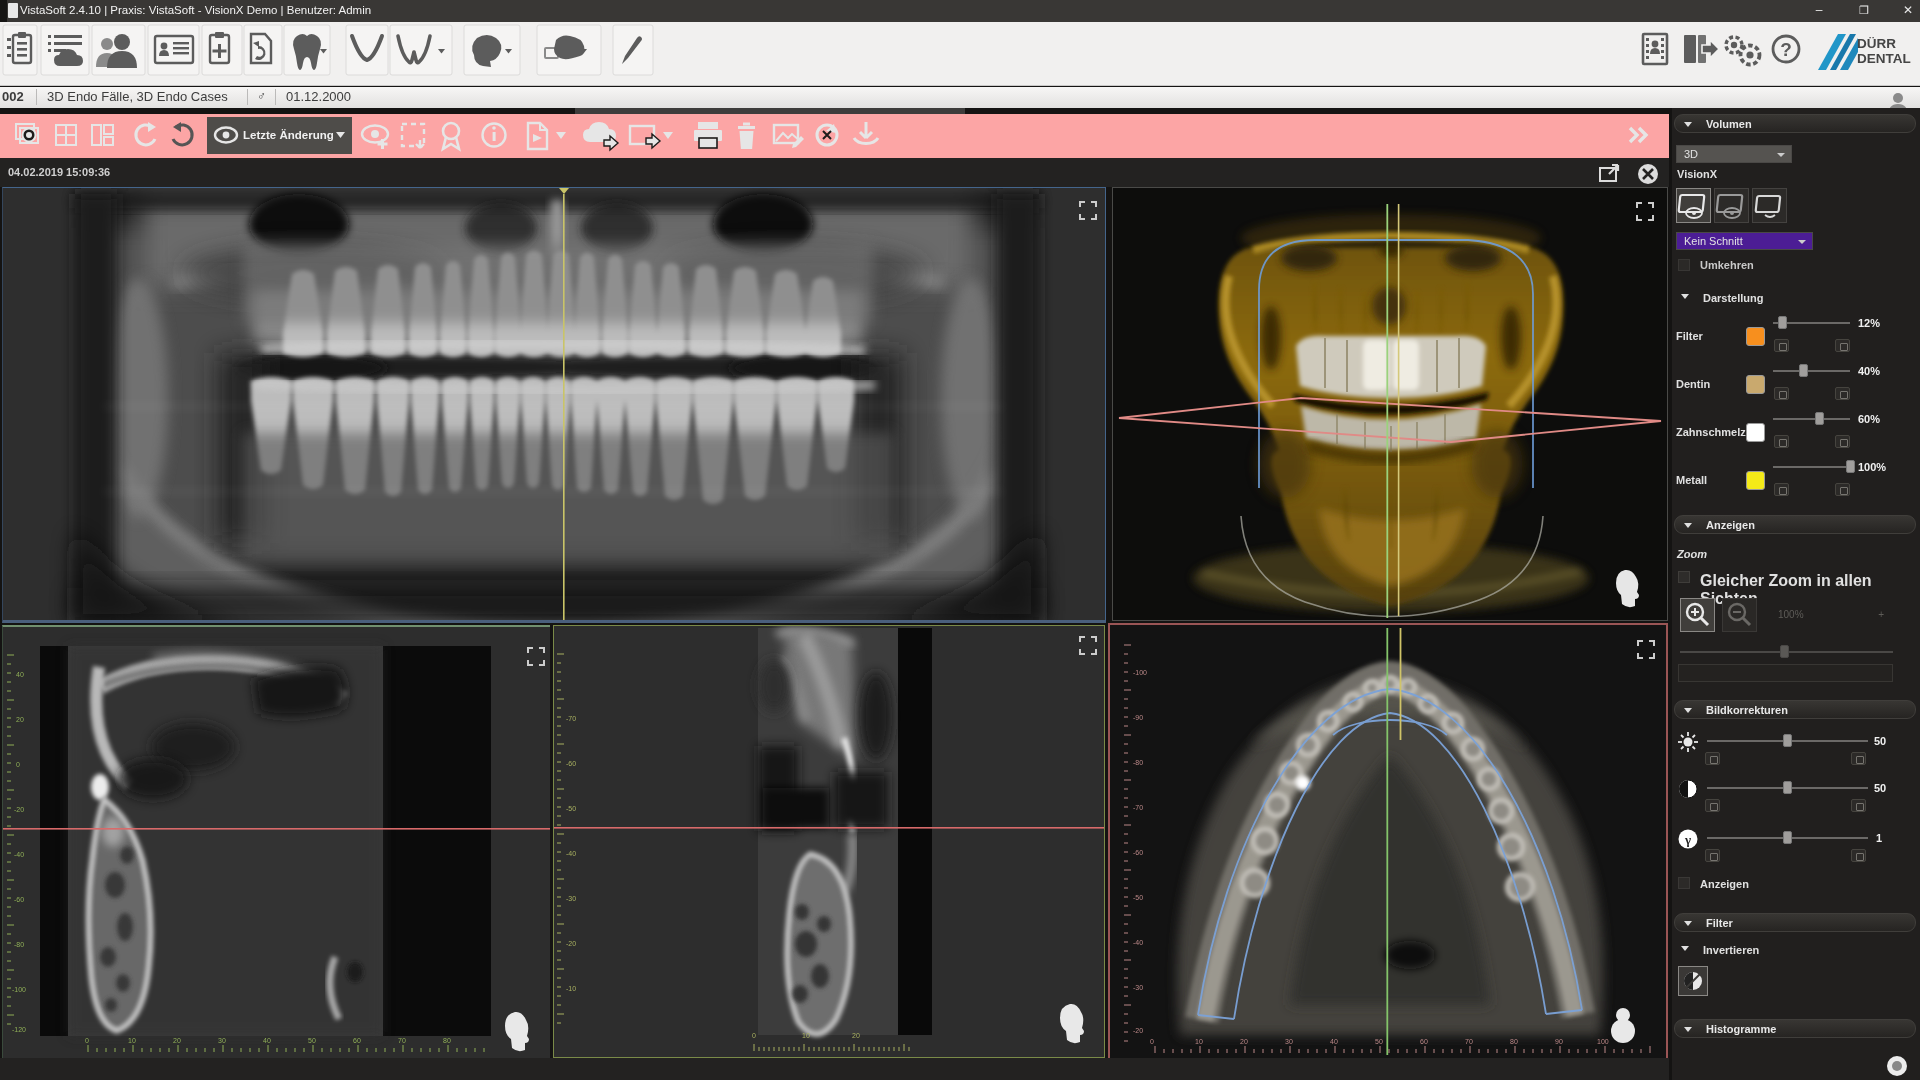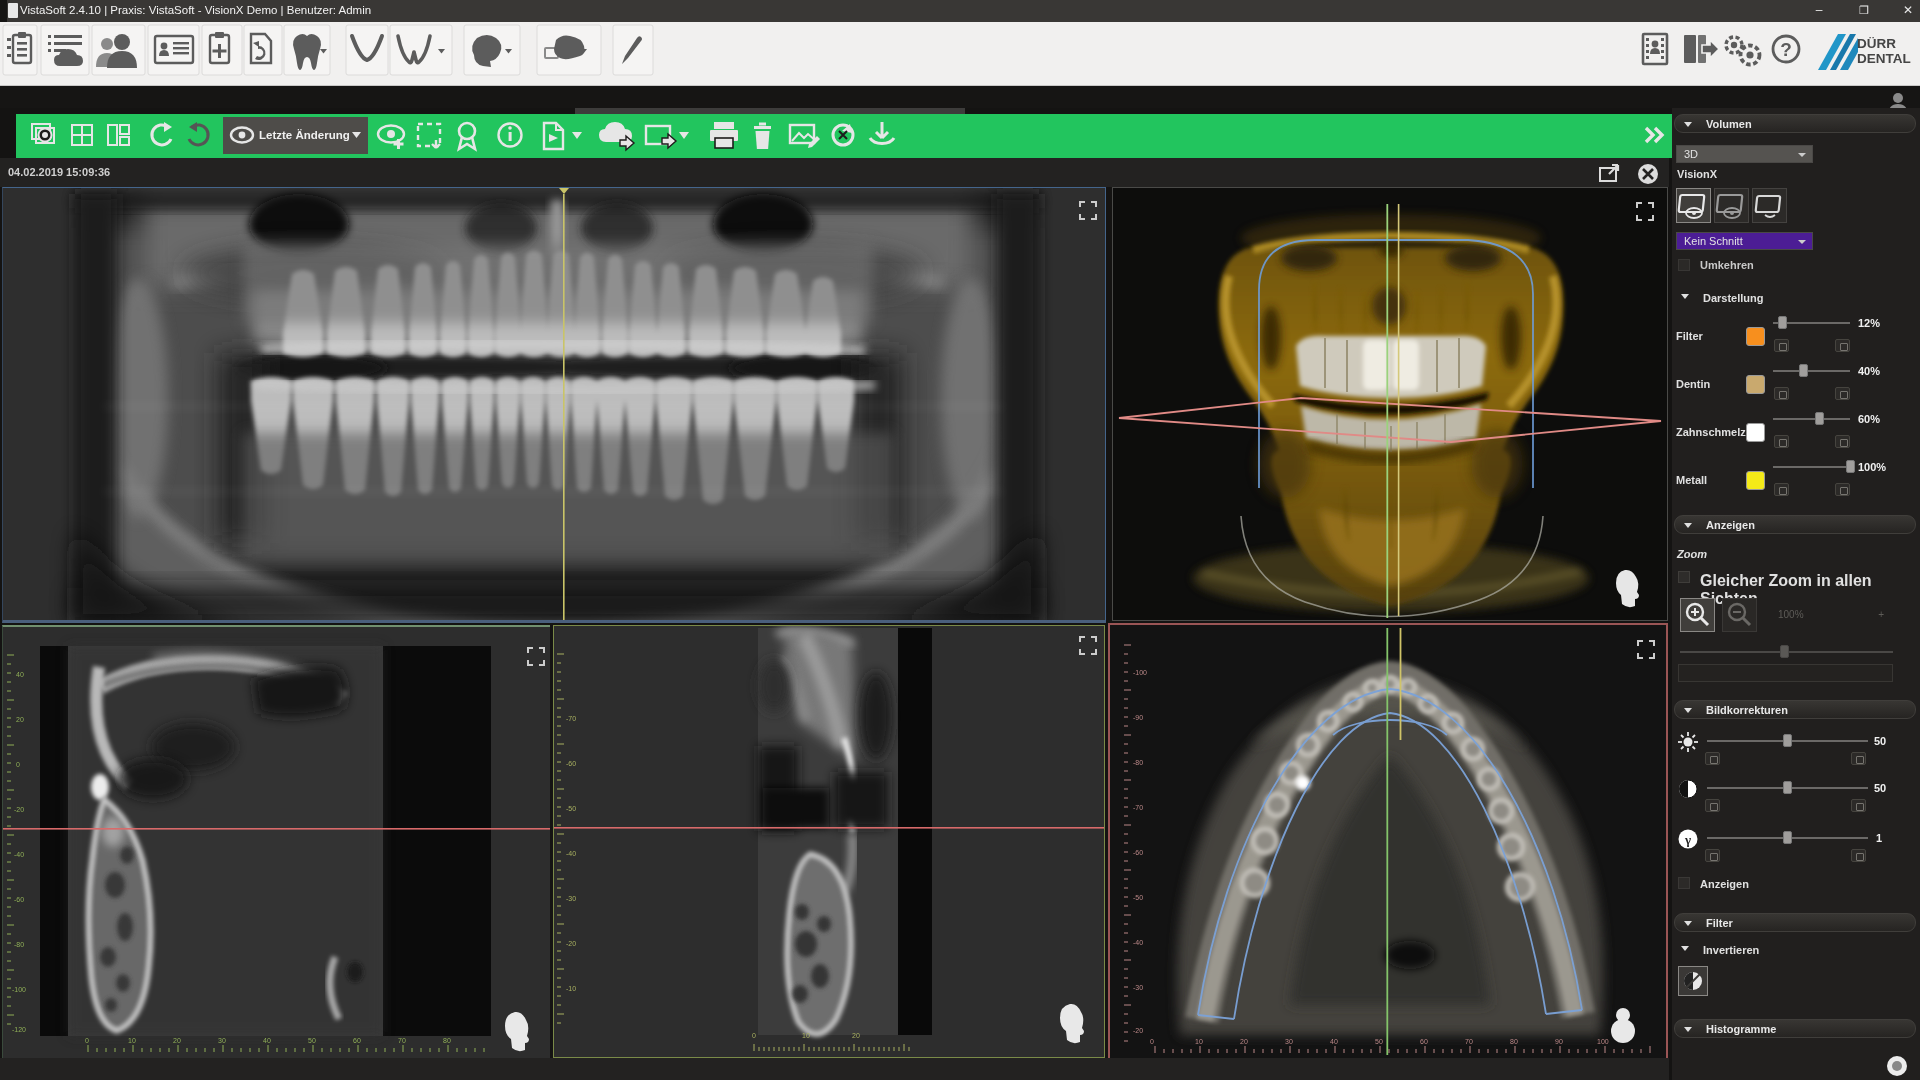--- a/index.html
+++ b/index.html
@@ -6,21 +6,21 @@
 .abs{position:absolute}
 #app{position:relative;width:1920px;height:1080px}
 #titlebar{left:7px;top:0;width:1920px;height:22px;background:#393735;color:#fff}
 #titlebar .txt{position:absolute;left:13px;top:4px;font-size:11.5px;color:#f2f2f2}
 .winbtn{position:absolute;top:0;width:34px;height:22px;color:#e8e8e8;font-size:12px;text-align:center;line-height:20px}
 #toolbar{left:0;top:22px;width:1920px;height:64px;background:#f1f0ef;border-bottom:1px solid #c9c8c7}
 #patientbar{left:0;top:87px;width:1920px;height:21px;background:linear-gradient(#f7f6f5,#e2e1e0);color:#3c3c3c;font-size:13px}
 #patientbar span{position:absolute;top:2px}
 .psep{position:absolute;top:2px;width:1px;height:16px;background:#bbbab9}
 #work{left:0;top:108px;width:1920px;height:972px;background:#141312}
-#toolbar2{left:16px;top:6px;width:1669px;height:44px;background:#22c55e}
+#toolbar2{left:0;top:6px;width:1669px;height:44px;background:#fca5a5}
 #tstrip{left:0;top:50px;width:1669px;height:29px;background:#232221}
 #tstamp{position:absolute;left:8px;top:8px;font-size:11px;font-weight:bold;color:#cfcfcf}
 .vp{position:absolute;overflow:hidden}
 #vp-pano{left:2px;top:79px;width:1104px;height:436px;background:#2e2e2e;border-top:1px solid #44658c;border-left:1px solid #34465c;border-right:1px solid #44658c;border-bottom:3px solid #4a5f7c}
 #vp-3d{left:1112px;top:79px;width:556px;height:434px;background:#0e0e0e;border:1px solid #4a4a48}
 #vp-sag{left:2px;top:517px;width:548px;height:433px;background:#2d2d2d;border-top:2px solid #71906f;border-left:1px solid #3a4a3c;box-shadow:inset 0 2px 0 #15301a}
 #vp-cor{left:553px;top:517px;width:552px;height:433px;background:#2d2d2d;border:1px solid #7a8a48}
 #vp-ax{left:1108px;top:515px;width:560px;height:437px;background:#141414;border:2px solid #9a5555}
 #blackstrip{left:0;top:950px;width:1669px;height:22px;background:#232221}
 #sidebar{left:1672px;top:108px;width:248px;height:972px;background:#211f1e;color:#dcdcdc;font-size:11px}
@@ -147,20 +147,29 @@
         <circle cx="1786" cy="27" r="13" fill="none" stroke="#5c5c5c" stroke-width="2.8"></circle>
         <text x="1786" y="34" font-size="19" font-weight="bold" fill="#5c5c5c" text-anchor="middle" font-family="Liberation Sans">?</text>
         <g>
           <path d="M1818 48 L1838 12 L1846 12 L1826 48 Z" fill="#2196c8"></path>
           <path d="M1830 48 L1850 12 L1856 12 L1836 48 Z" fill="#1878ab"></path>
           <path d="M1840 48 L1858 16 L1858 30 L1848 48 Z" fill="#1d88bc"></path>
           <text x="1857" y="26" font-size="13.5" font-weight="bold" fill="#454545" font-family="Liberation Sans">DÜRR</text>
           <text x="1857" y="41" font-size="13.5" font-weight="bold" fill="#454545" font-family="Liberation Sans">DENTAL</text>
         </g>
       </svg></div>
+<div id="patientbar" class="abs">
+ <span style="left:2px;font-weight:bold">002</span>
+ <div class="psep" style="left:36px"></div>
+ <span style="left:47px">3D Endo Fälle, 3D Endo Cases</span>
+ <div class="psep" style="left:247px"></div>
+ <span style="left:257px;font-size:12px">♂</span>
+ <div class="psep" style="left:275px"></div>
+ <span style="left:286px">01.12.2000</span>
+</div>
 <svg class="abs" style="left:1880px;top:90px" width="36" height="30">
       <circle cx="18" cy="8" r="5" fill="#8a8a8a"></circle>
       <path d="M8 26 q0 -12 10 -12 q10 0 10 12 z" fill="#8a8a8a"></path>
     </svg>
 <div id="work" class="abs">
       <div class="abs" style="left:575px;top:0;width:390px;height:6px;background:#3d3c3b"></div>
       <div id="toolbar2" class="abs"><svg width="1669" height="44">
           <g stroke="#e6e6e6" fill="none" stroke-width="2">
             <rect x="16" y="10" width="18" height="15"></rect>
             <rect x="20" y="14" width="18" height="15"></rect>
@@ -893,21 +902,21 @@
             <circle cx="513" cy="406" r="12"></circle>
           </g>
         </svg></div>
       <div id="blackstrip" class="abs"></div>
     </div>
     <div id="sidebar" class="abs">
       <div class="shead" style="top:6px">
         <div class="arr"></div>
         <div class="t">Volumen</div>
       </div>
-      <div class="sdd" style="left:4px;top:37px;width:137px;background:#555350">
+      <div class="sdd" style="left:4px;top:37px;width:116px;background:#555350">
         <div class="t">3D</div>
         <div class="da"></div>
       </div>
       <div class="slabel" style="left:5px;top:60px">VisionX</div>
       <div class="abs" style="left:4px;top:80px;width:35px;height:35px;background:#403e3b;border:1px solid #8a8885"><svg width="33" height="33">
           <rect x="4" y="6" width="24" height="17" rx="2" fill="none" stroke="#e8e8e8" stroke-width="2.2" transform="skewX(-6)"></rect>
           <ellipse cx="17" cy="24" rx="8" ry="5" fill="none" stroke="#e8e8e8" stroke-width="1.8"></ellipse>
           <circle cx="17" cy="24" r="2" fill="#e8e8e8"></circle>
         </svg></div>
       <div class="abs" style="left:42px;top:80px;width:35px;height:35px;background:#2c2a28;border:1px solid #444240"><svg width="33" height="33">

